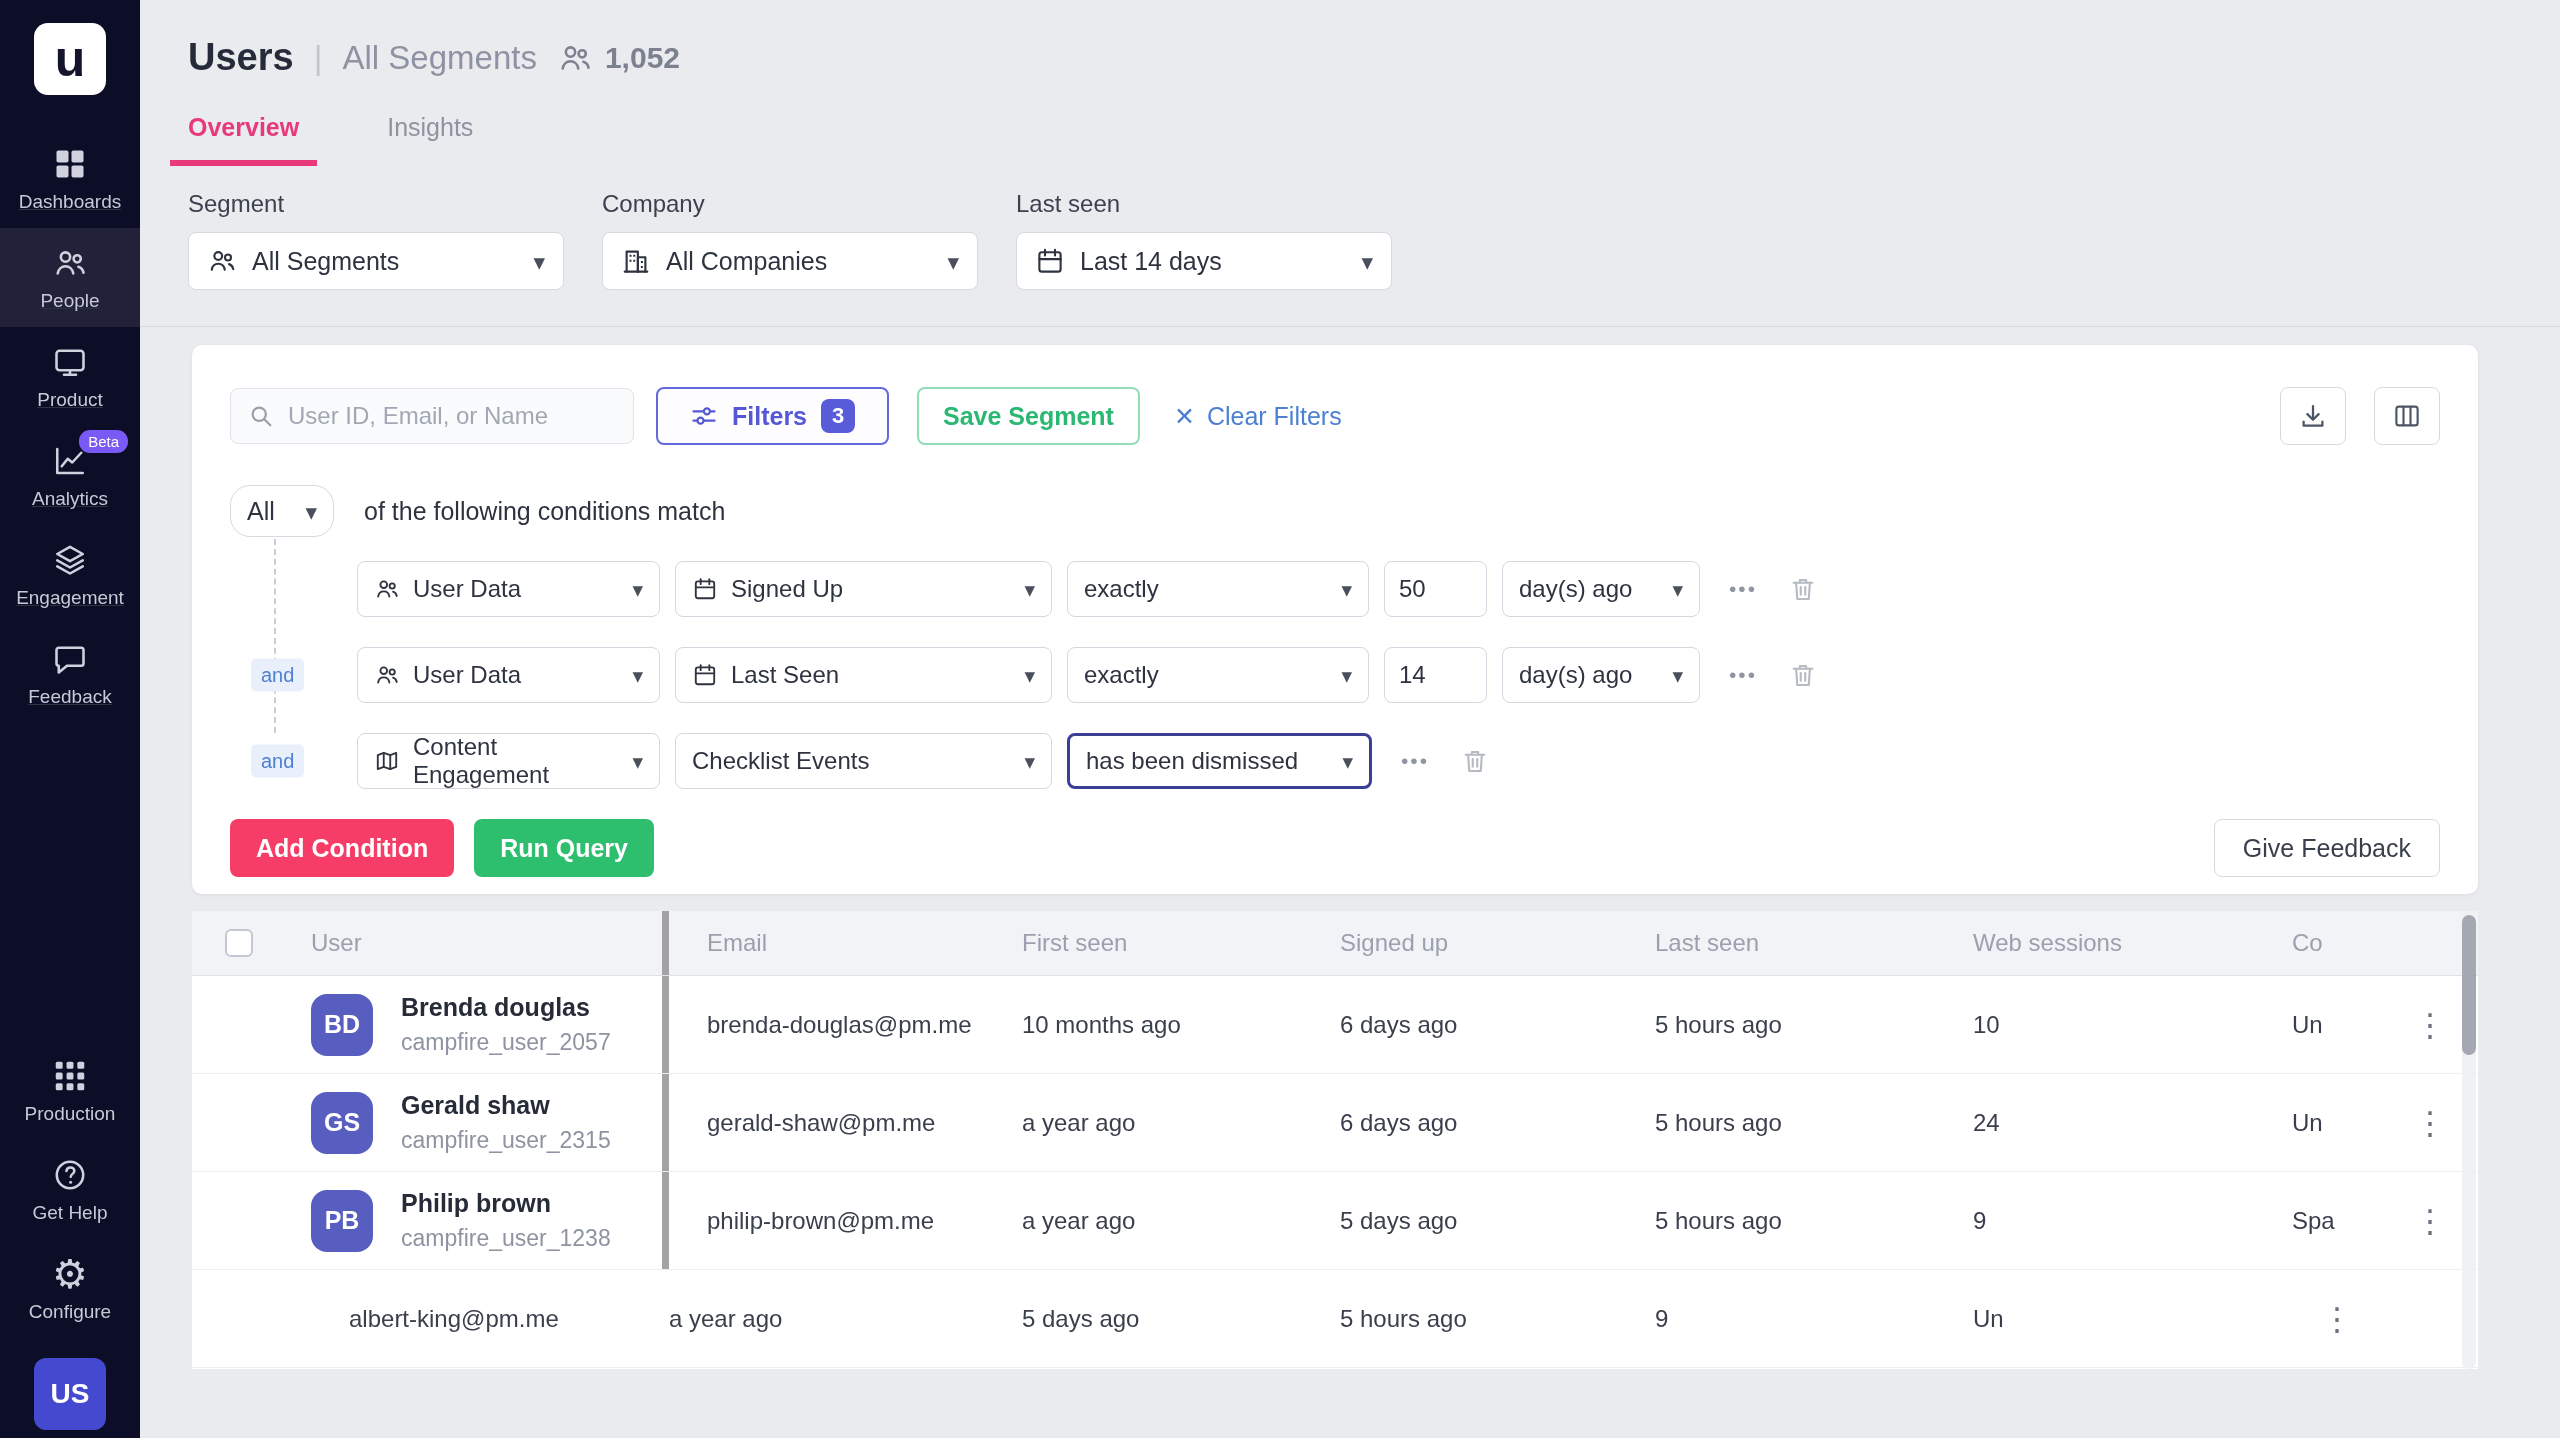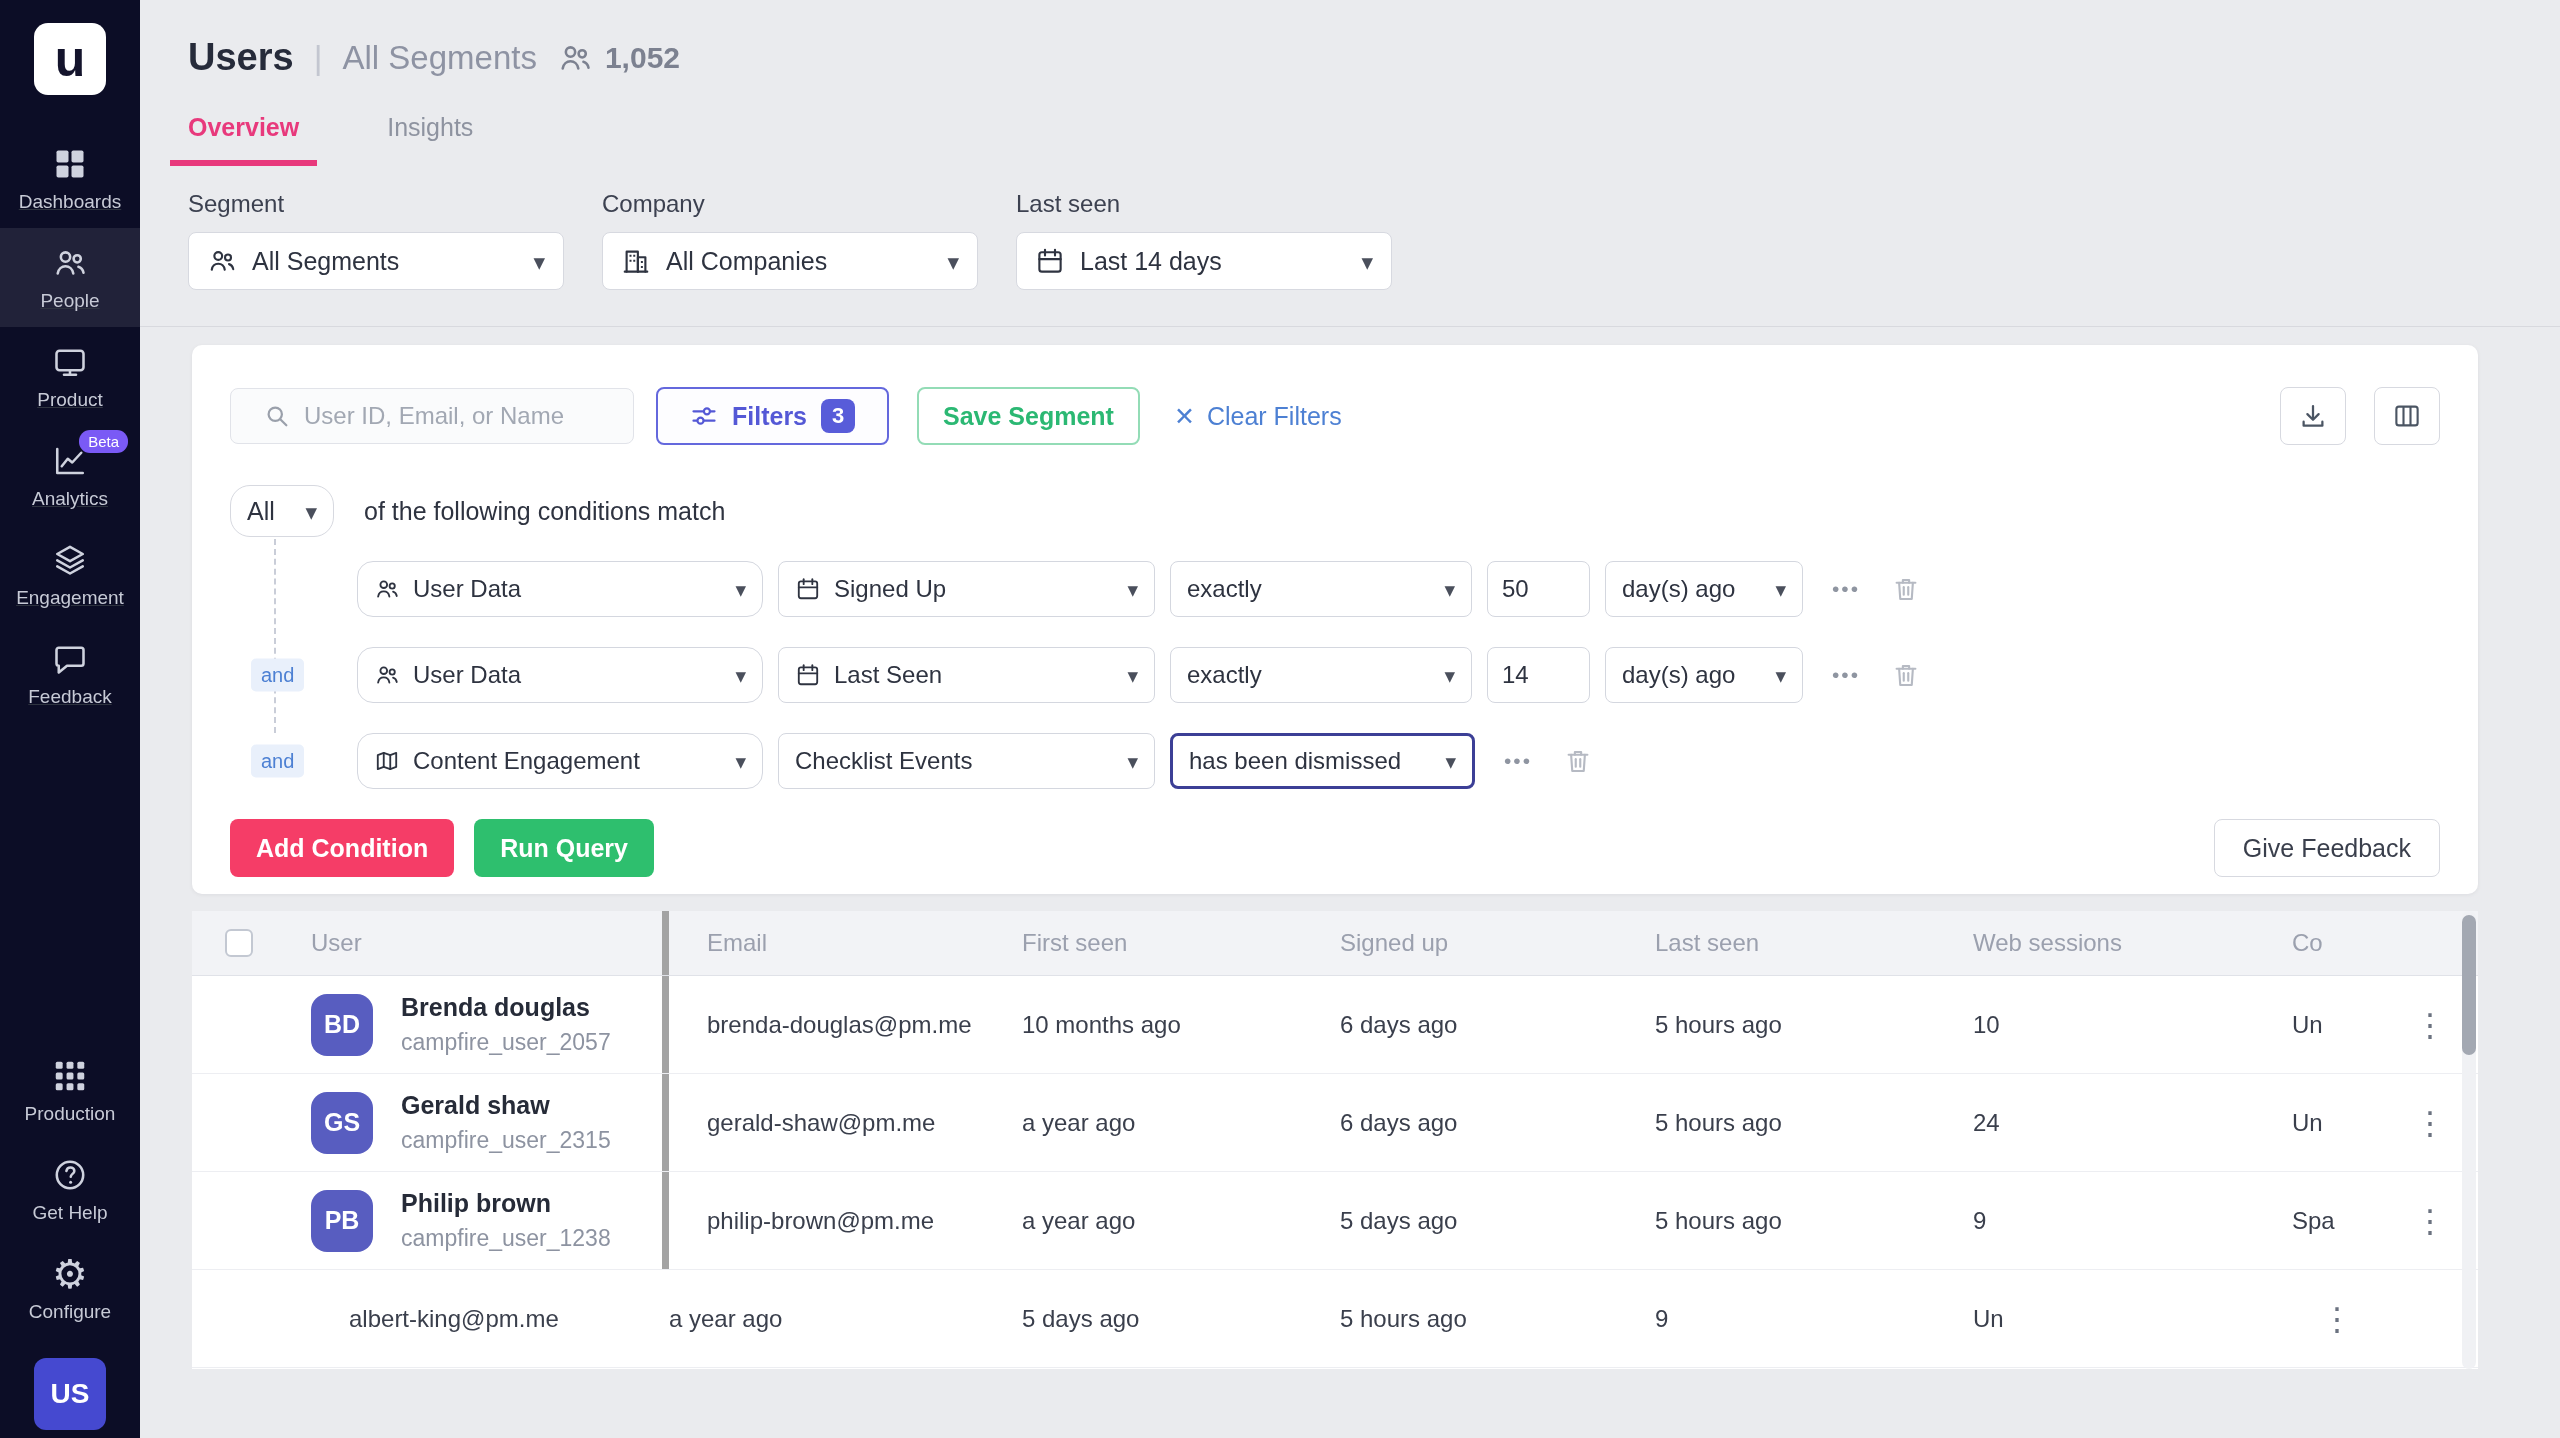--- a/index.html
+++ b/index.html
@@ -35,21 +35,21 @@
 
   .global-filters { display:flex; gap:38px; padding:24px 0 36px 48px; border-bottom:1px solid #d8d9de; }
   .gf-label { font-size:24px; color:#3c4150; margin-bottom:14px; }
   .gf-select { width:376px; height:58px; background:#fff; border:1px solid #d7d9e0; border-radius:8px; display:flex; align-items:center; gap:15px; padding:0 18px; font-size:25px; color:#2e3340; cursor:pointer; }
   .caret { margin-left:auto; color:#4a4f5c; }
   .caret::before { content:"▾"; font-size:23px; }
 
   
   .query-card { margin:18px 52px 0; width:2286px; background:#fff; border-radius:10px; padding:42px 38px 17px; box-shadow:0 1px 4px rgba(16,24,40,0.06); }
   .toolbar { display:flex; align-items:center; height:58px; }
-  .search-box { width:404px; height:56px; background:#fafbfc; border:1px solid #e1e3e9; border-radius:8px; display:flex; align-items:center; gap:13px; padding:0 32px; color:#9aa0ab; }
+  .search-box { width:404px; height:56px; background:#fafbfc; border:1px solid #e1e3e9; border-radius:8px; display:flex; align-items:center; gap:13px; padding:0 16px; color:#9aa0ab; }
   .search-box input { border:none; outline:none; background:transparent; font-size:24px; color:#3a3f4c; width:100%; font-family:inherit; }
   .search-box input::placeholder { color:#a2a8b3; }
   .btn { display:flex; align-items:center; border-radius:8px; cursor:pointer; font-family:inherit; }
   .btn-filters { margin-left:22px; height:58px; border:2px solid #6468dd; background:#fdfdff; gap:14px; padding:0 32px; color:#5458d6; font-size:25px; font-weight:bold; }
   .filters-count { width:34px; height:34px; background:#585cd9; color:#fff; border-radius:8px; display:flex; align-items:center; justify-content:center; font-size:22px; font-weight:bold; }
   .btn-save { margin-left:28px; height:58px; border:2px solid #93dcb6; background:#fff; color:#2bb873; font-size:25px; font-weight:bold; padding:0 24px; }
   .btn-clear { margin-left:34px; gap:12px; color:#4d80d3; font-size:25px; background:none; border:none; }
   .x-icon::before { content:"✕"; font-size:25px; }
   .toolbar-right { margin-left:auto; display:flex; gap:28px; }
   .icon-btn { width:66px; height:58px; border:1px solid #d7d9e0; border-radius:8px; background:#fff; display:flex; align-items:center; justify-content:center; color:#4b5563; cursor:pointer; }
@@ -57,21 +57,21 @@
   .match-row { display:flex; align-items:center; gap:30px; margin-top:40px; }
   .match-select { width:104px; height:52px; border:1px solid #d7d9e0; border-radius:20px; display:flex; align-items:center; padding:0 16px; font-size:25px; color:#2e3340; cursor:pointer; background:#fff; }
   .match-text { font-size:25px; color:#2e3340; }
 
   .conditions { position:relative; margin-top:24px; padding-left:127px; }
   .conditions::before { content:""; position:absolute; left:44px; top:-22px; bottom:56px; border-left:2px dashed #c9cdd8; }
   .cond-row { display:flex; align-items:center; gap:15px; height:56px; margin-bottom:30px; position:relative; }
   .and-chip { position:absolute; left:-106px; top:50%; transform:translateY(-50%); background:#e9f0fb; color:#4d80d3; font-size:20px; padding:5px 10px; border-radius:5px; z-index:1; }
   .sel { height:56px; background:#fff; border:1px solid #d4d7df; border-radius:8px; display:flex; align-items:center; gap:13px; padding:0 16px; font-size:24px; color:#2e3340; cursor:pointer; }
   .sel .caret::before { font-size:21px; }
-  .w-source { width:406px;border-radius:16px; }
+  .w-source { width:303px; }
   .w-field { width:377px; }
   .w-op { width:302px; }
   .w-unit { width:198px; }
   .w-val2 { width:305px; }
   .sel.focused { border:3px solid #3c3f96; }
   .num-input { width:103px; height:56px; border:1px solid #d4d7df; border-radius:8px; font-size:24px; padding:0 14px; font-family:inherit; color:#2e3340; outline:none; }
   .dots-btn { margin-left:14px; color:#8f95a1; background:none; border:none; cursor:pointer; }
   .dots-btn::before { content:"•••"; font-size:21px; letter-spacing:2px; }
   .trash-btn { margin-left:16px; color:#b6bac3; background:none; border:none; cursor:pointer; display:flex; }
 

